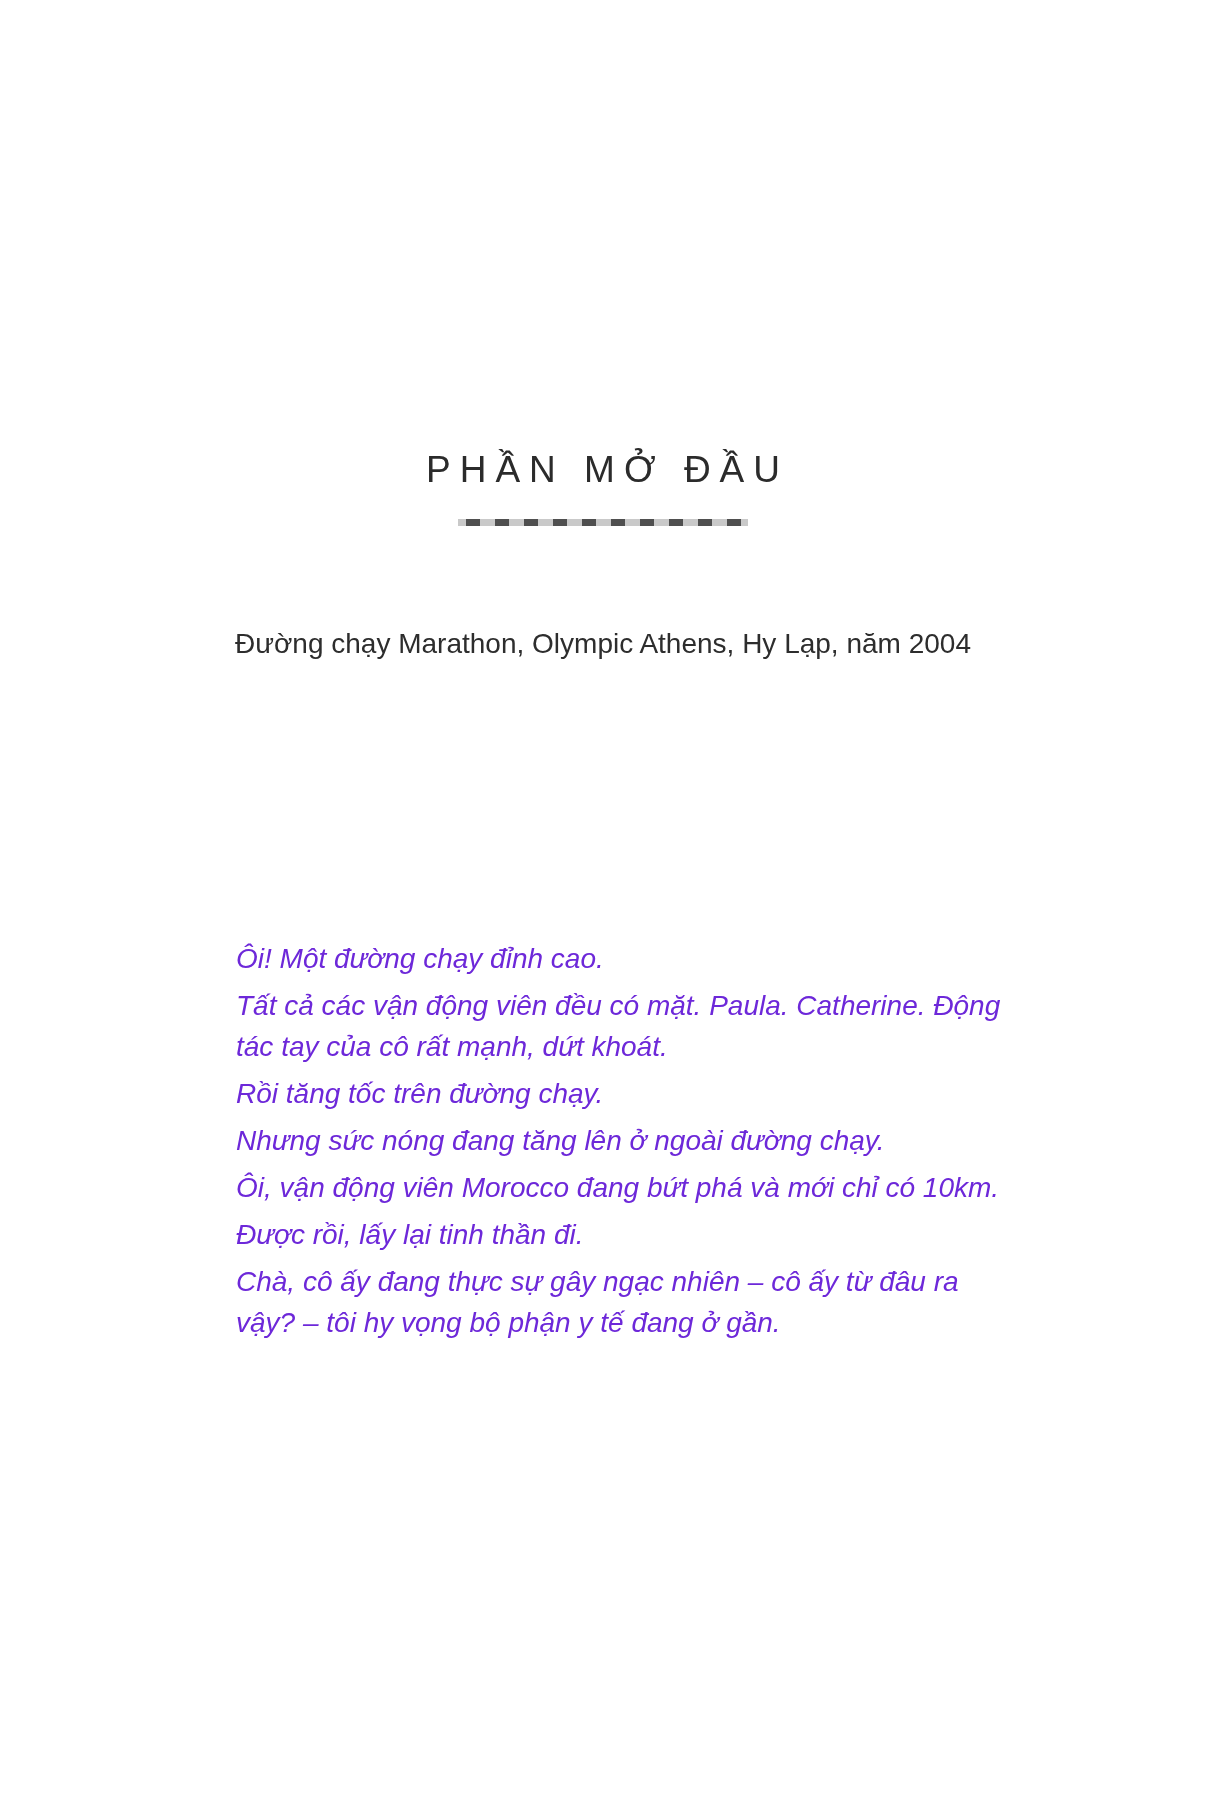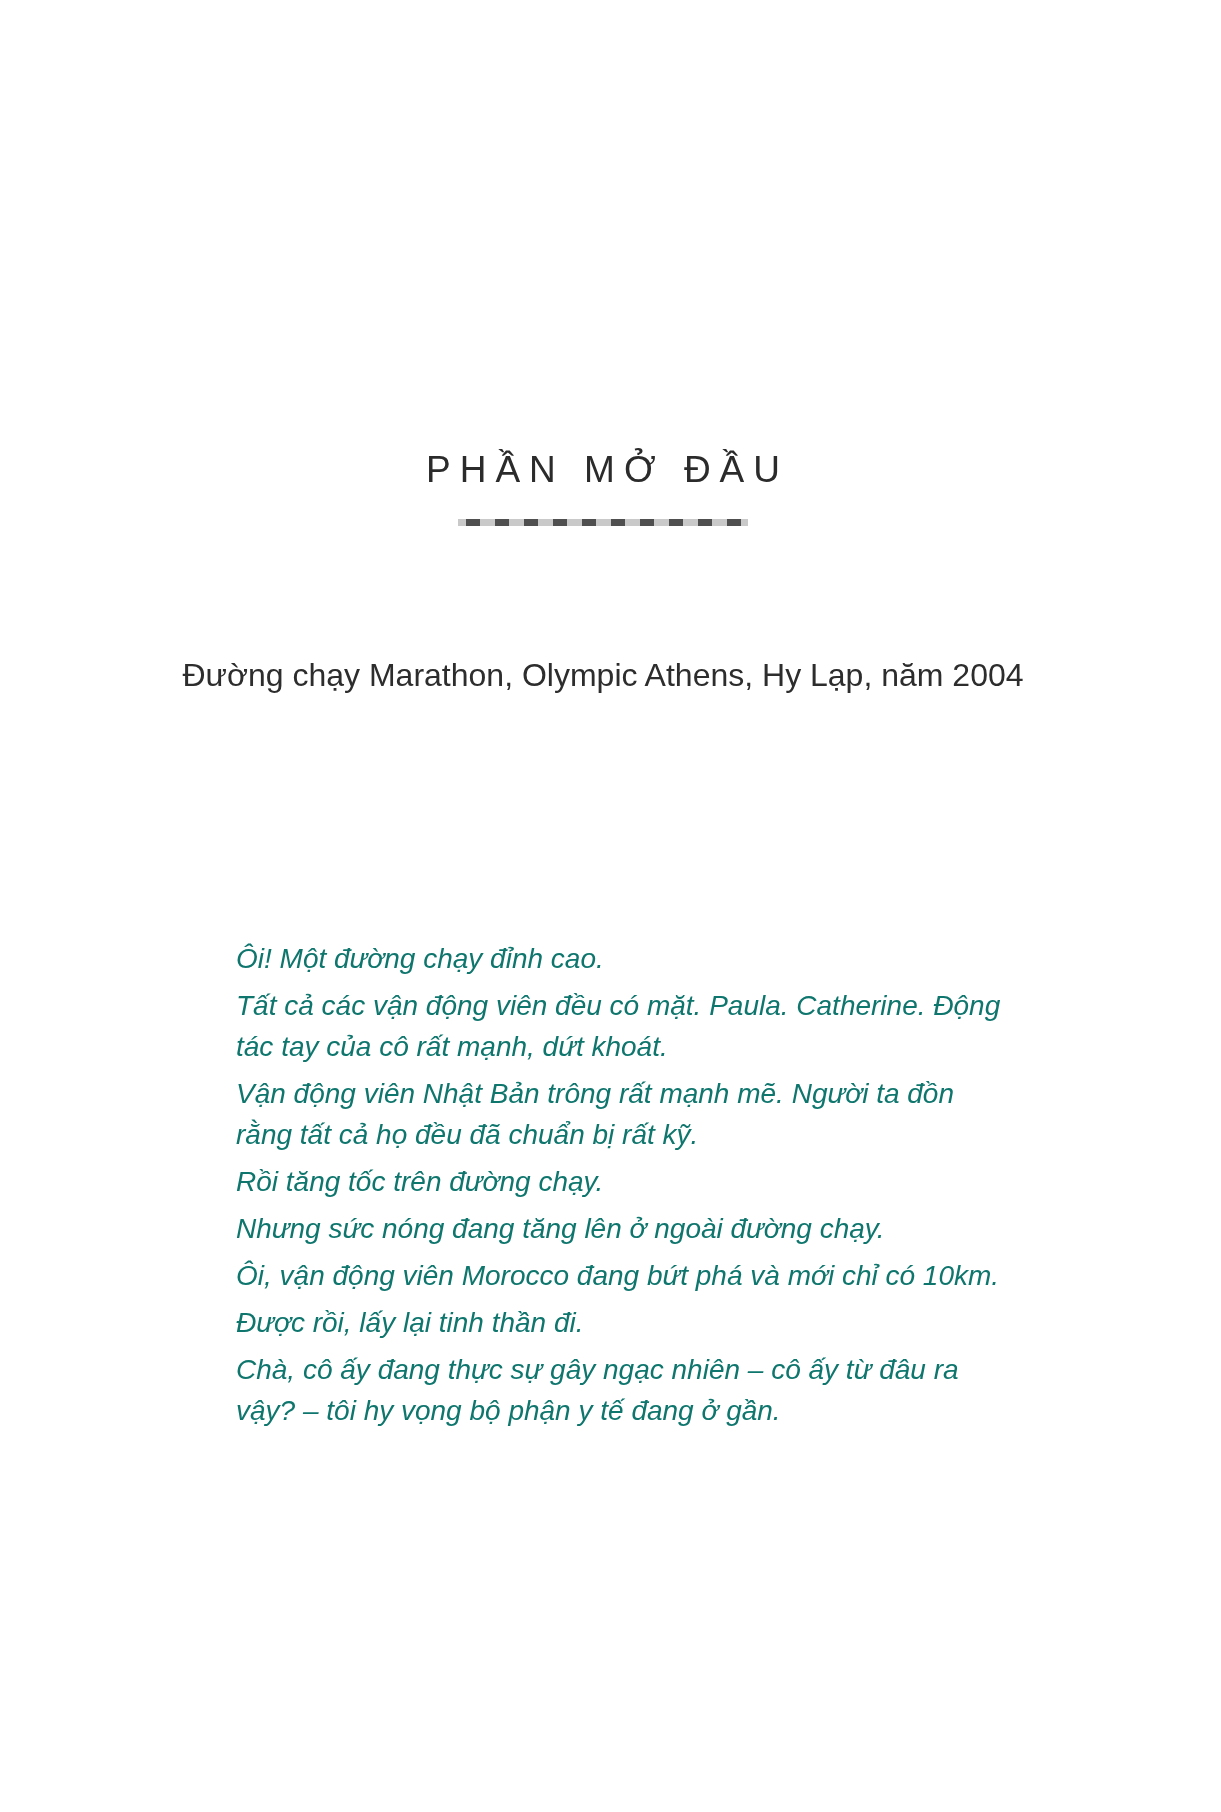--- a/index.html
+++ b/index.html
@@ -46,34 +46,33 @@
       #4f4f4f 8px, #4f4f4f 22px,
       #c9c9c9 22px, #c9c9c9 29px
     );
   }
   .scene-caption {
     position: absolute;
     top: 626px;
     left: 0;
     right: 0;
     text-align: center;
-    font-size: 32px;
+    font-size: 28px;
     line-height: 1.3;
     color: #2d2d2d;
-    margin-top: 29px;
   }
   .body-text {
     position: absolute;
     top: 938px;
     left: 236px;
     width: 778px;
     font-style: italic;
     font-size: 28px;
     line-height: 41px;
-    color: #0f766e;
+    color: #6d28d9;
   }
   .body-text p {
     margin: 0 0 6px 0;
   }
 </style>
 </head>
 <body>
 
 <div class="page">
 
@@ -81,21 +80,20 @@
     <h1 class="chapter-title">PHẦN MỞ ĐẦU</h1>
   </header>
 
   <div class="dashed-divider"></div>
 
   <div class="scene-caption">Đường chạy Marathon, Olympic Athens, Hy Lạp, năm 2004</div>
 
   <section class="body-text">
       <p>Ôi! Một đường chạy đỉnh cao.</p>
       <p>Tất cả các vận động viên đều có mặt. Paula. Catherine. Động tác tay của cô rất mạnh, dứt khoát.</p>
-      <p>Vận động viên Nhật Bản trông rất mạnh mẽ. Người ta đồn rằng tất cả họ đều đã chuẩn bị rất kỹ.</p>
       <p>Rồi tăng tốc trên đường chạy.</p>
       <p>Nhưng sức nóng đang tăng lên ở ngoài đường chạy.</p>
       <p>Ôi, vận động viên Morocco đang bứt phá và mới chỉ có 10km.</p>
       <p>Được rồi, lấy lại tinh thần đi.</p>
       <p>Chà, cô ấy đang thực sự gây ngạc nhiên – cô ấy từ đâu ra vậy? – tôi hy vọng bộ phận y tế đang ở gần.</p>
     </section>
 
 </div>
 
 </body></html>

